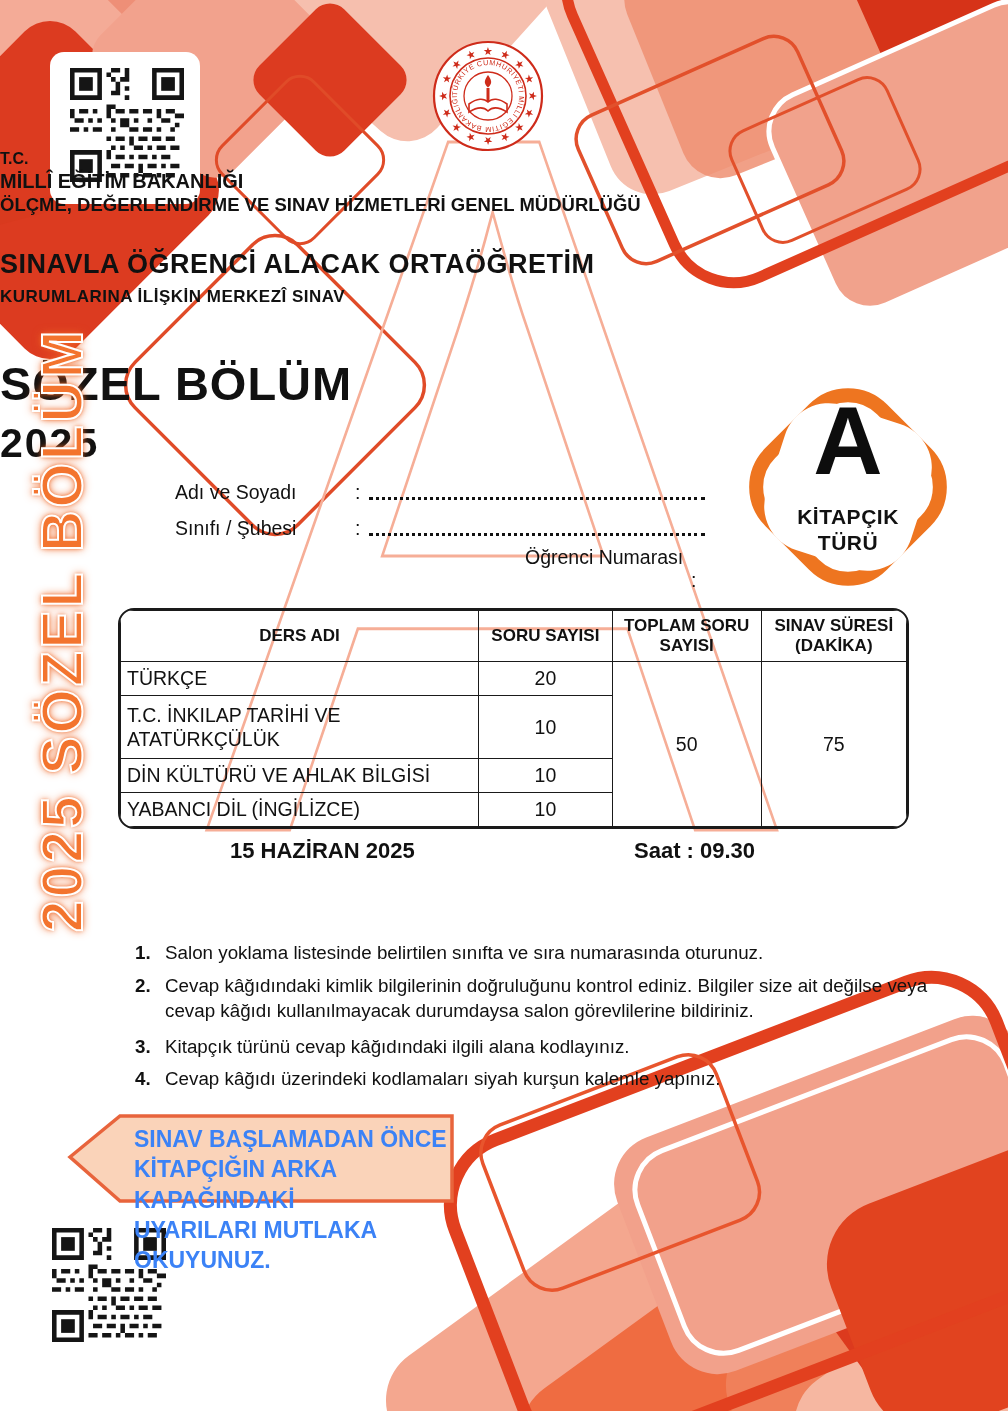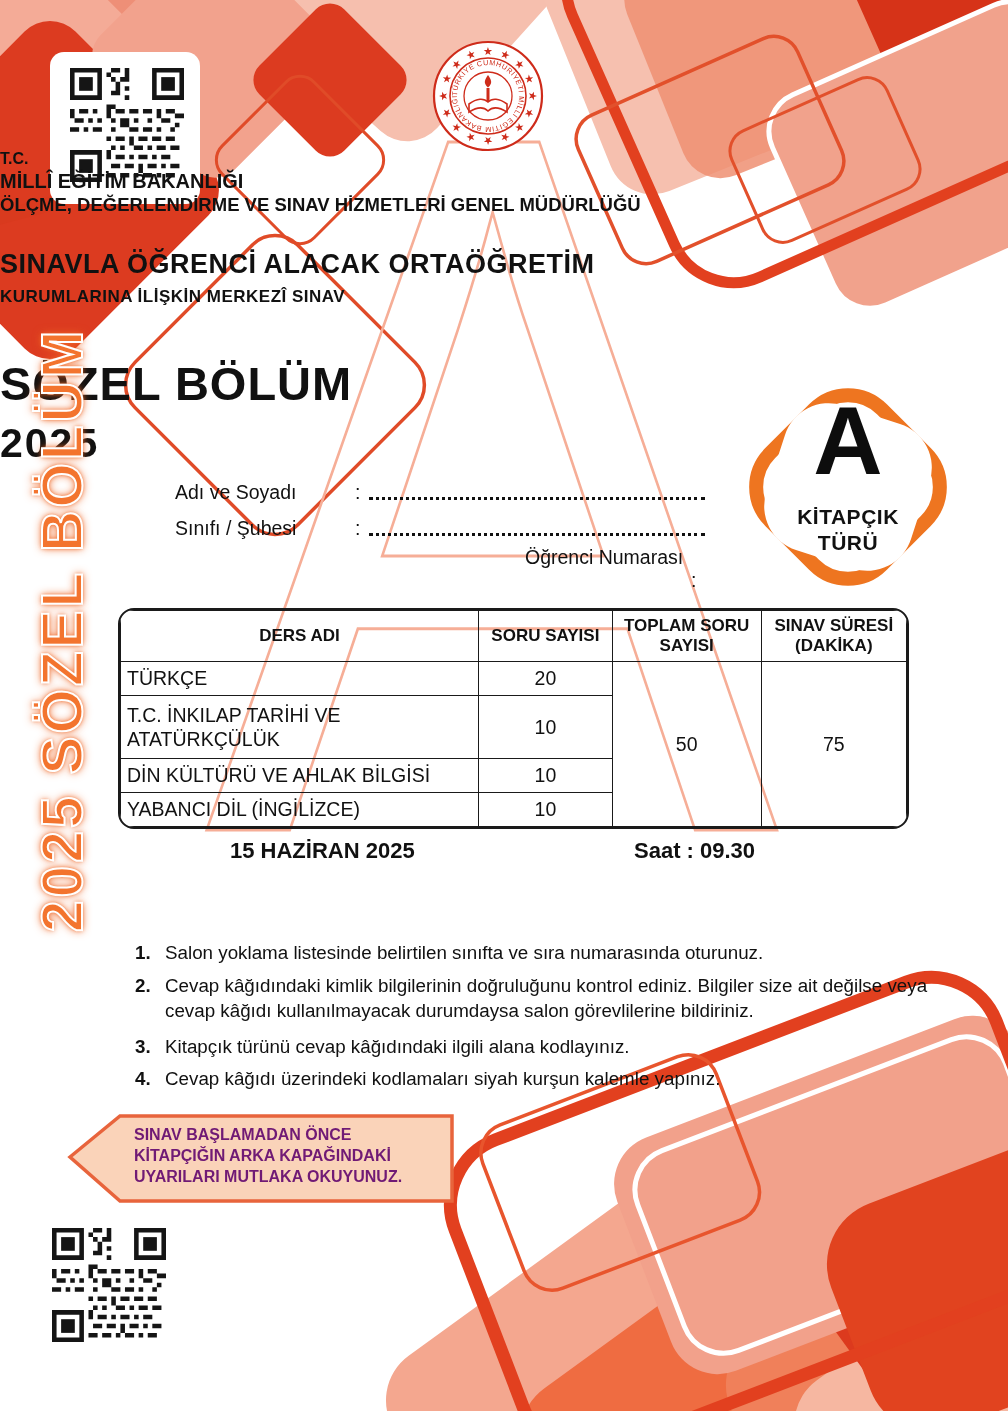--- a/index.html
+++ b/index.html
@@ -36,21 +36,21 @@
   td.num,td.big{text-align:center;}
   .wrapcell{display:inline-block;max-width:255px;line-height:1.25;}
   .c1{width:372px;}.c2{width:130px;}.c3{width:145px;}.c4{width:140px;}
   .date{left:230px;top:838px;font-size:22px;font-weight:bold;}
   .time{left:634px;top:838px;font-size:22px;font-weight:bold;}
   .notice-h{top:882px;left:0;width:1008px;text-align:center;font-size:24px;font-weight:bold;}
   .item{left:135px;width:795px;display:flex;font-size:18.8px;line-height:1.32;}
   .item .n{width:30px;font-weight:bold;flex:0 0 30px;}
   .i1{top:941px;}.i2{top:974px;}.i3{top:1035px;}.i4{top:1067px;}
   
-  .warn-text{left:134px;top:1124px;width:320px;font-size:16px;font-weight:bold;line-height:1.32;color:#701a75;}
+  .warn-text{left:134px;top:1124px;width:320px;font-size:23px;font-weight:bold;line-height:1.32;color:#3b82f6;}
   
   .banner{left:62px;top:630px;transform:translate(-50%,-50%) rotate(-90deg);white-space:nowrap;
           font-size:57px;font-weight:bold;letter-spacing:3px;color:#f3742e;
           -webkit-text-stroke:2px #ffffff;
           text-shadow:0 0 10px rgba(240,105,40,.95),0 0 4px rgba(240,105,40,.9),0 0 2px rgba(240,105,40,.9);}
 </style>
 </head>
 <body>
 
 <div class="page">

